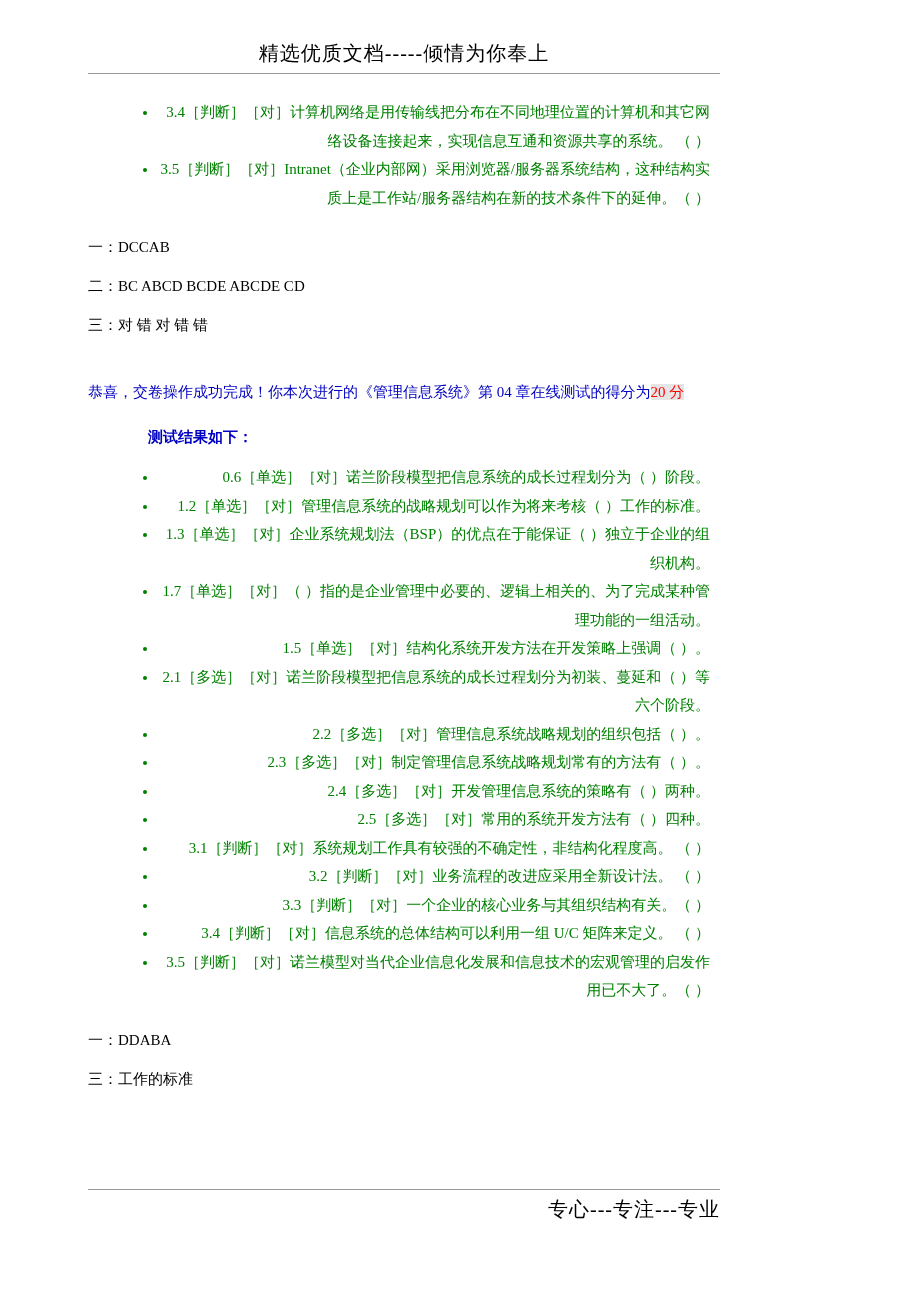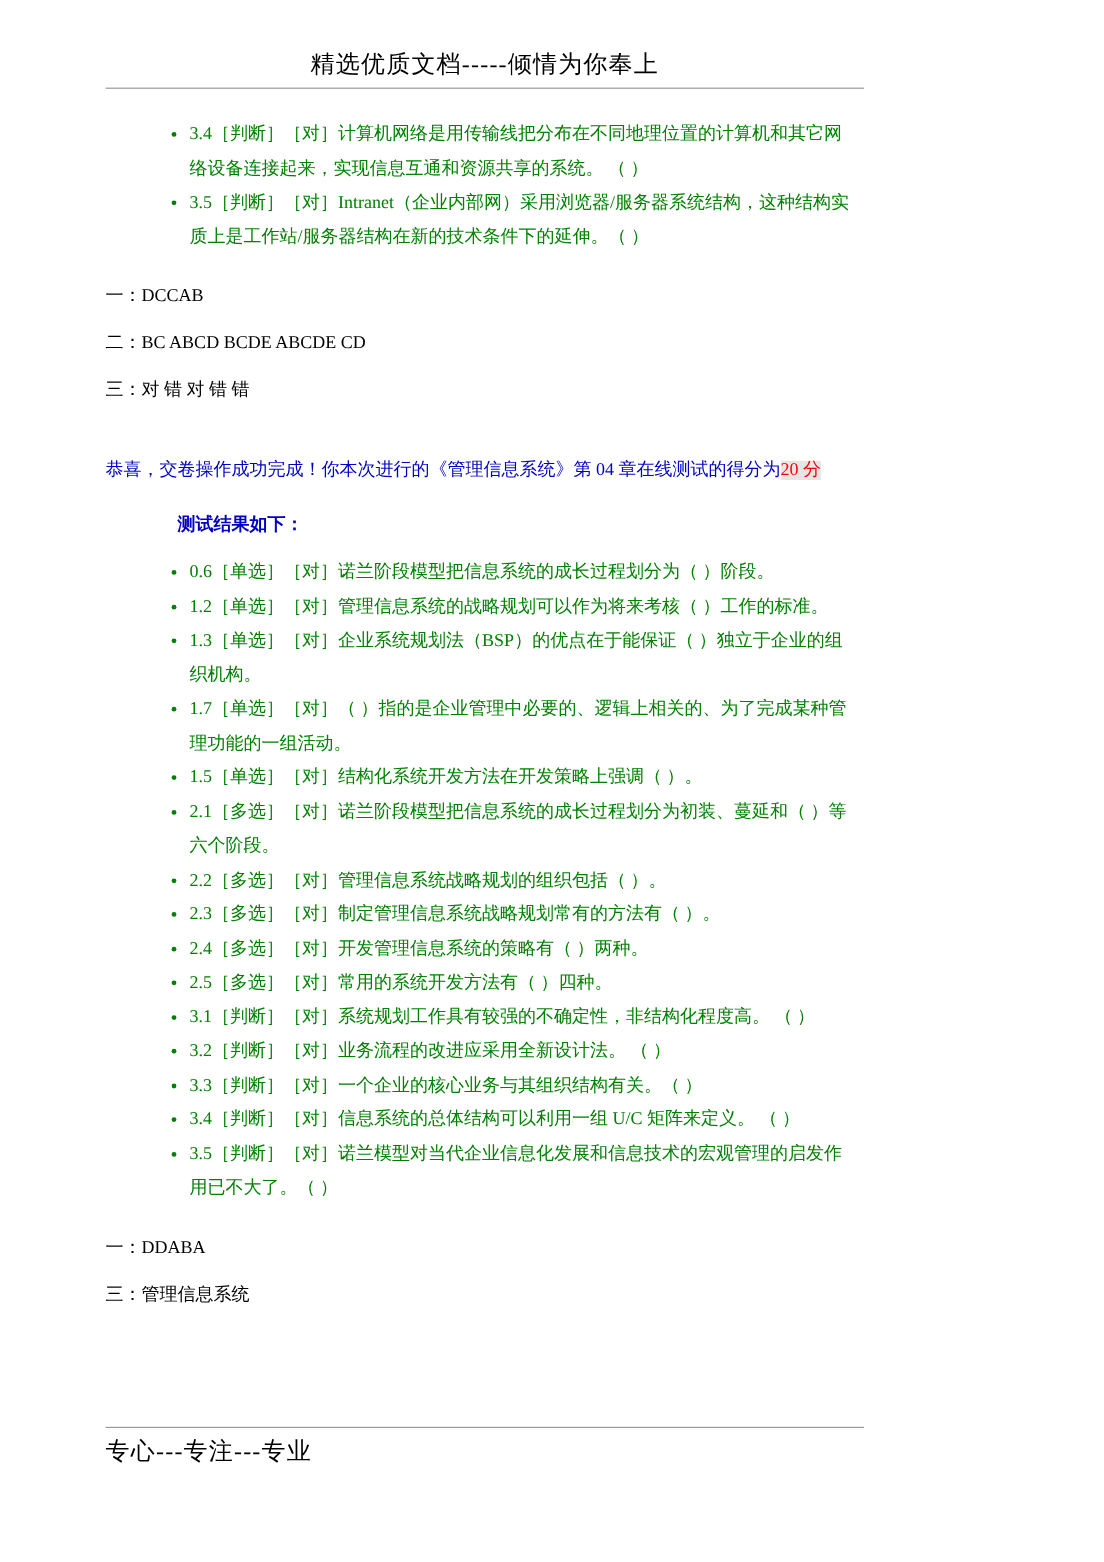--- a/index.html
+++ b/index.html
@@ -21,20 +21,21 @@
     font-size: 20px;
     letter-spacing: 1px;
     padding-bottom: 6px;
     border-bottom: 1px solid #999;
     margin-bottom: 24px;
   }
   ul.bullets {
     list-style-type: disc;
     margin: 0 0 16px 0;
     padding-left: 70px;
+    text-align: right;
   }
   ul.bullets li {
     color: #008000;
     line-height: 1.9;
     padding-right: 10px;
   }
   .answers {
     margin: 12px 0 0 0;
     line-height: 2.6;
     color: #000;
@@ -46,21 +47,21 @@
   }
   .score { color: #ff0000; background: #e5e5e5; }
   .indent-result {
     margin-left: 60px;
     color: #0000c0;
     margin-top: 16px;
     margin-bottom: 16px;
     font-weight: bold;
   }
   .footer {
-    text-align: left;
+    text-align: right;
     font-size: 20px;
     letter-spacing: 1px;
     padding-top: 6px;
     border-top: 1px solid #999;
     margin-top: 90px;
   }
 </style>
 </head>
 <body>
 
@@ -98,18 +99,18 @@
       <li>2.5［多选］［对］常用的系统开发方法有（ ）四种。</li>
       <li>3.1［判断］［对］系统规划工作具有较强的不确定性，非结构化程度高。 （ ）</li>
       <li>3.2［判断］［对］业务流程的改进应采用全新设计法。 （ ）</li>
       <li>3.3［判断］［对］一个企业的核心业务与其组织结构有关。（ ）</li>
       <li>3.4［判断］［对］信息系统的总体结构可以利用一组 U/C 矩阵来定义。 （ ）</li>
       <li>3.5［判断］［对］诺兰模型对当代企业信息化发展和信息技术的宏观管理的启发作用已不大了。（ ）</li>
     </ul>
 
   <div class="answers">
     <div>一：DDABA</div>
-    <div>三：管理信息系统</div>
+    <div>三：工作的标准</div>
   </div>
 
   <div class="footer">专心---专注---专业</div>
 
 </div>
 
 </body></html>

